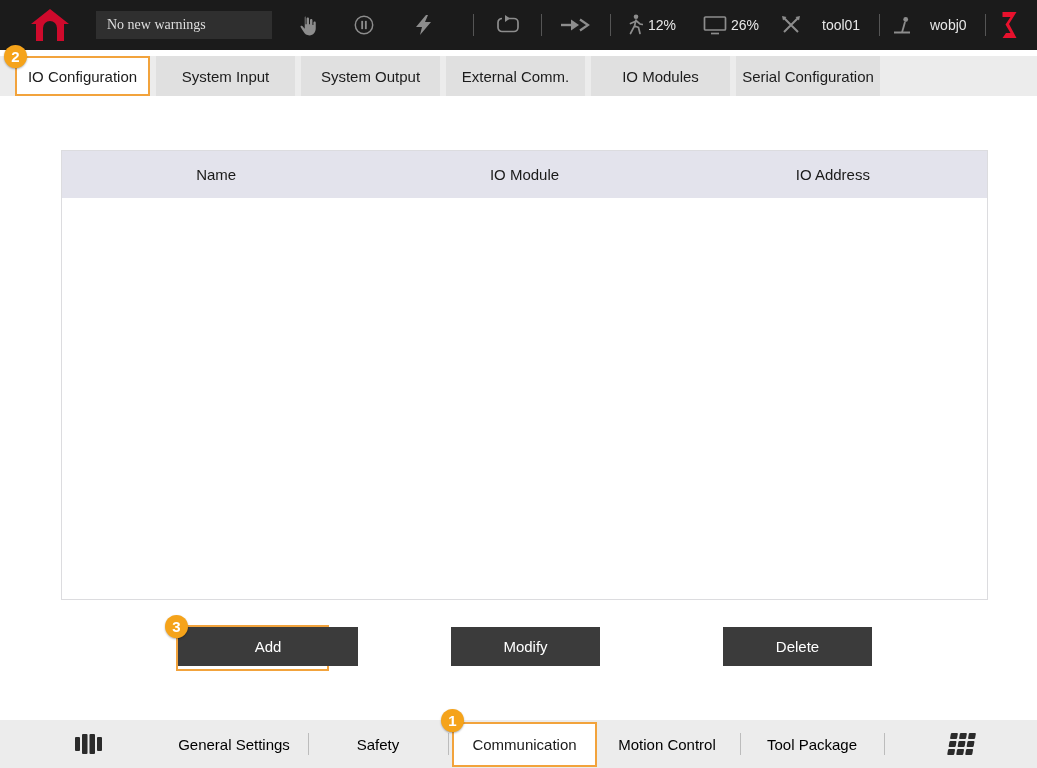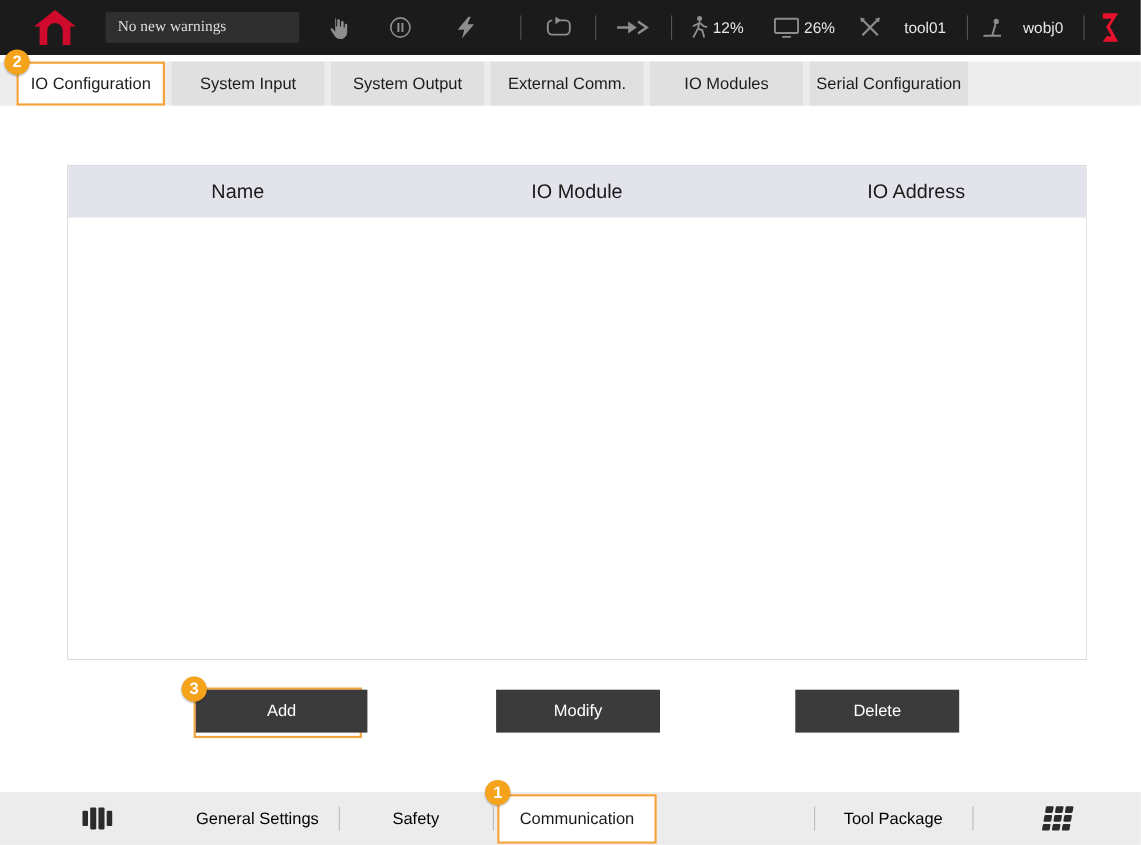--- a/index.html
+++ b/index.html
@@ -24,29 +24,29 @@
             background:#ececec; display:flex; gap:6px; padding-left:15px; }
   .tab { height:40px; width:139px; background:#e0e0e0; display:flex; align-items:center;
          justify-content:center; font-size:15px; color:#1c1c1c; cursor:pointer; white-space:nowrap; }
   .tab.active { background:#ffffff; border:2px solid #f2a33c; width:135px; }
   .tab.wide { width:144px; }
 
   
   .io-table { position:absolute; left:61px; top:150px; width:927px; height:450px;
               background:#ffffff; border:1px solid #dcdcdf; }
   .thead { height:47px; background:#e3e3ec; display:flex; }
-  .th { flex:1; display:flex; align-items:center; justify-content:center; font-size:18px; color:#1a1a1a; }
+  .th { flex:1; display:flex; align-items:center; justify-content:center; font-size:15px; color:#1a1a1a; }
   .tbody { height:401px; background:#ffffff; }
 
   
   .act-btn { position:absolute; width:149px; height:39px; background:#3b3b3b; color:#ffffff;
              border:none; font-size:15px; font-family:inherit; cursor:pointer; }
   .add-wrap { position:absolute; left:176px; top:625px; width:153px; height:46px;
               border:2px solid #f2a33c; background:#ffffff; }
-  .add-wrap .act-btn { position:absolute; left:0; top:0; width:156px; }
+  .add-wrap .act-btn { position:absolute; left:0; top:0; width:180px; }
   .btn-modify { left:451px; top:627px; }
   .btn-delete { left:723px; top:627px; }
 
   
   .bottombar { position:absolute; top:720px; left:0; width:1037px; height:48px; background:#ececec; }
   .bn-item { position:absolute; top:0; height:48px; display:flex; align-items:center;
              justify-content:center; font-size:15px; color:#000000; cursor:pointer; white-space:nowrap; }
   .bn-sep { position:absolute; top:13px; width:1px; height:22px; background:#bcbcbc; }
   .comm-box { position:absolute; left:452px; top:2px; width:145px; height:45px; background:#ffffff;
               border:2px solid #f2a33c; display:flex; align-items:center; justify-content:center;
@@ -225,20 +225,23 @@
 
   <div class="bn-item" style="left:340px; width:76px">
     <span>Safety</span>
   </div>
   <div class="bn-sep" style="left:448px"></div>
 
   <div class="comm-box">
     <span>Communication</span>
   </div>
 
+  <div class="bn-item" style="left:603px; width:128px">
+    <span>Motion Control</span>
+  </div>
   <div class="bn-sep" style="left:740px"></div>
 
   <div class="bn-item" style="left:757px; width:110px">
     <span>Tool Package</span>
   </div>
   <div class="bn-sep" style="left:884px"></div>
 
   <div class="bb-icon" style="left:945px">
     <svg width="34" height="26" viewBox="0 0 34 26" fill="#2b2b2b">
       <g transform="translate(6,2) skewX(-10)">

